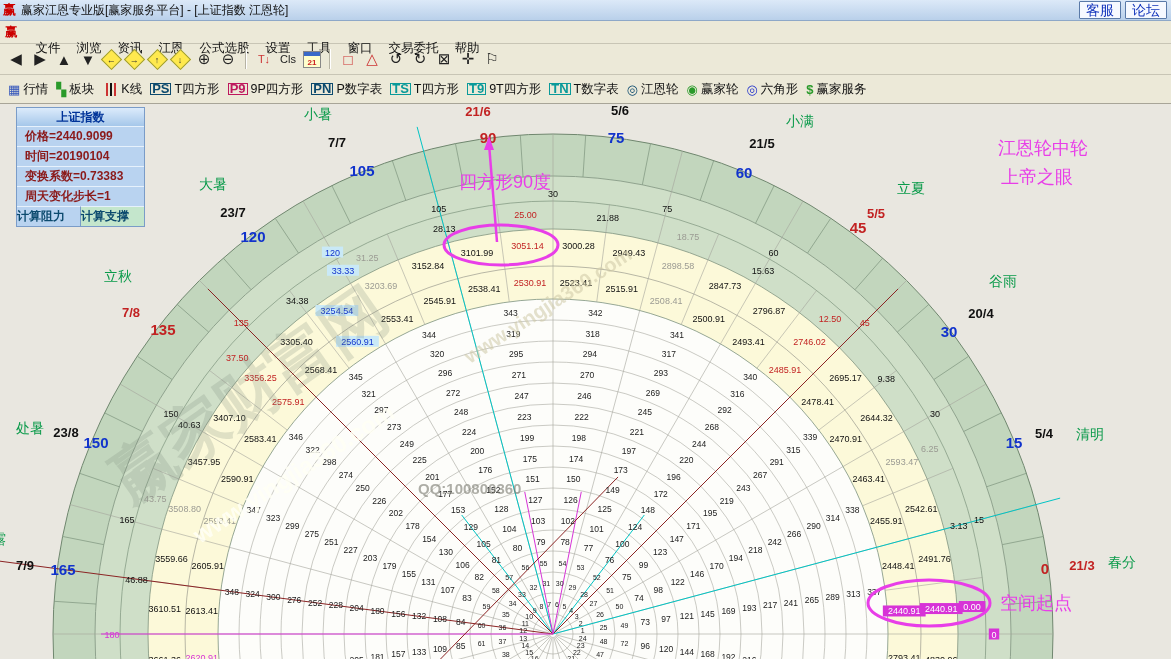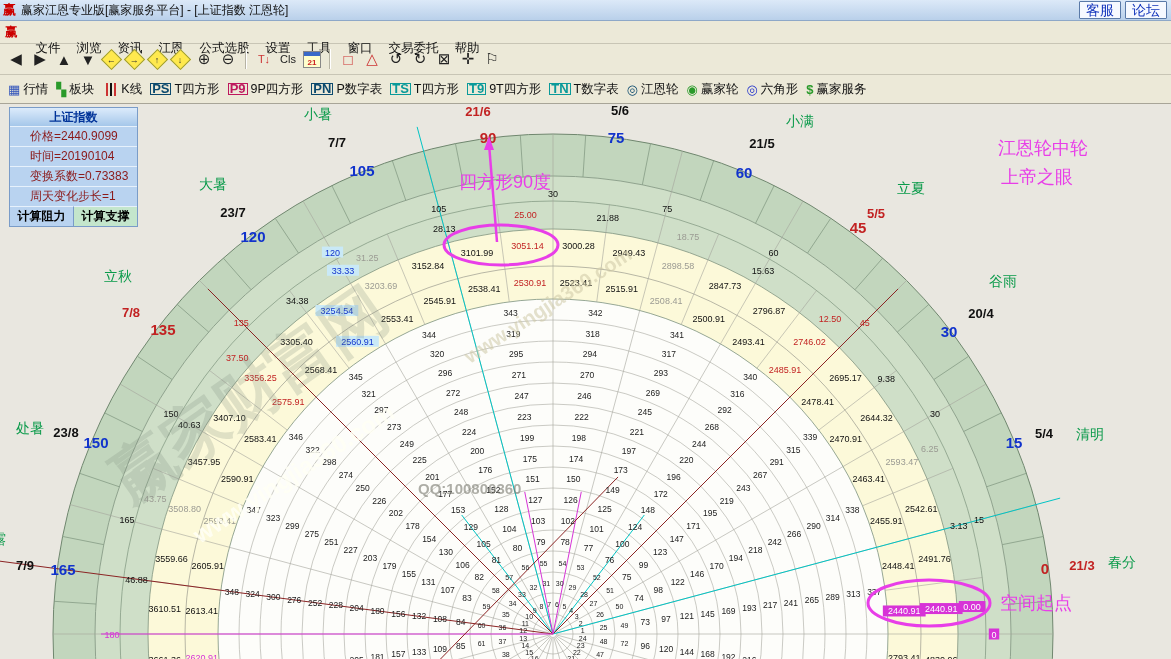--- a/index.html
+++ b/index.html
@@ -28,25 +28,25 @@
     linear-gradient(90deg,transparent 0 1px,#c33 1px 3px,transparent 3px 5px,#111 5px 7px,transparent 7px 9px,#c33 9px 11px,transparent 11px);}
   .toolbar2{height:28px;background:#ece9d8;border-bottom:1px solid #a8a598;display:flex;align-items:center;padding-left:4px;font-size:12.5px;color:#111;}
   .t2item{display:inline-flex;align-items:center;margin:0 4px;}
   .t2item .g{margin-right:3px;font-size:13px;}
   .bx{border:1px solid currentColor;font-size:8.5px;font-weight:bold;padding:0 1px;line-height:10px;}
   .g.blue{color:#3355bb;} .g.green{color:#2a9a2a;} .g.red{color:#0c4a6e;} .g.mag{color:#be185d;}
   .g.teal{color:#0a9a9a;} .g.navy{color:#2233cc;} .g.dollar{color:#2a9a2a;font-weight:bold;}
   
   .chart{position:relative;width:1171px;height:559px;background:#e9e7e0;overflow:hidden;}
   .chart svg{position:absolute;left:0;top:0;}
-  .panel{position:absolute;left:9px;top:3px;width:127px;z-index:5;font-size:12px;border:1px solid #7a9cc8;}
+  .panel{position:absolute;left:16px;top:3px;width:127px;z-index:5;font-size:12px;border:1px solid #7a9cc8;}
   .panel .hd{background:linear-gradient(#dcebfb,#a5c7ea);color:#003399;font-weight:bold;text-align:center;height:18px;line-height:18px;}
-  .panel .row{background:#b9d3f0;border-top:1px solid #e6f1fc;color:#8b1a1a;font-weight:normal;height:19px;line-height:19px;padding-left:20px;white-space:nowrap;overflow:hidden;}
+  .panel .row{background:#b9d3f0;border-top:1px solid #e6f1fc;color:#8b1a1a;font-weight:bold;height:19px;line-height:19px;padding-left:8px;white-space:nowrap;overflow:hidden;}
   .panel .btns{display:flex;}
-  .panel .btns div{flex:1;text-align:center;height:19px;line-height:19px;color:#000000;font-weight:bold;
+  .panel .btns div{flex:1;height:19px;line-height:19px;color:#0c4a6e;font-weight:bold;
     border-top:1px solid #e6f1fc;border-right:1px solid #7a9cc8;}
   .panel .btns .b1{background:#b9d3f0;}
   .panel .btns .b2{background:#c4e6cc;border-right:none;}
 </style>
 </head>
 <body>
 
 <div class="titlebar">
   <span class="wicon">赢</span>
   <span class="ttext">赢家江恩专业版[赢家服务平台] - [上证指数 江恩轮]</span>

